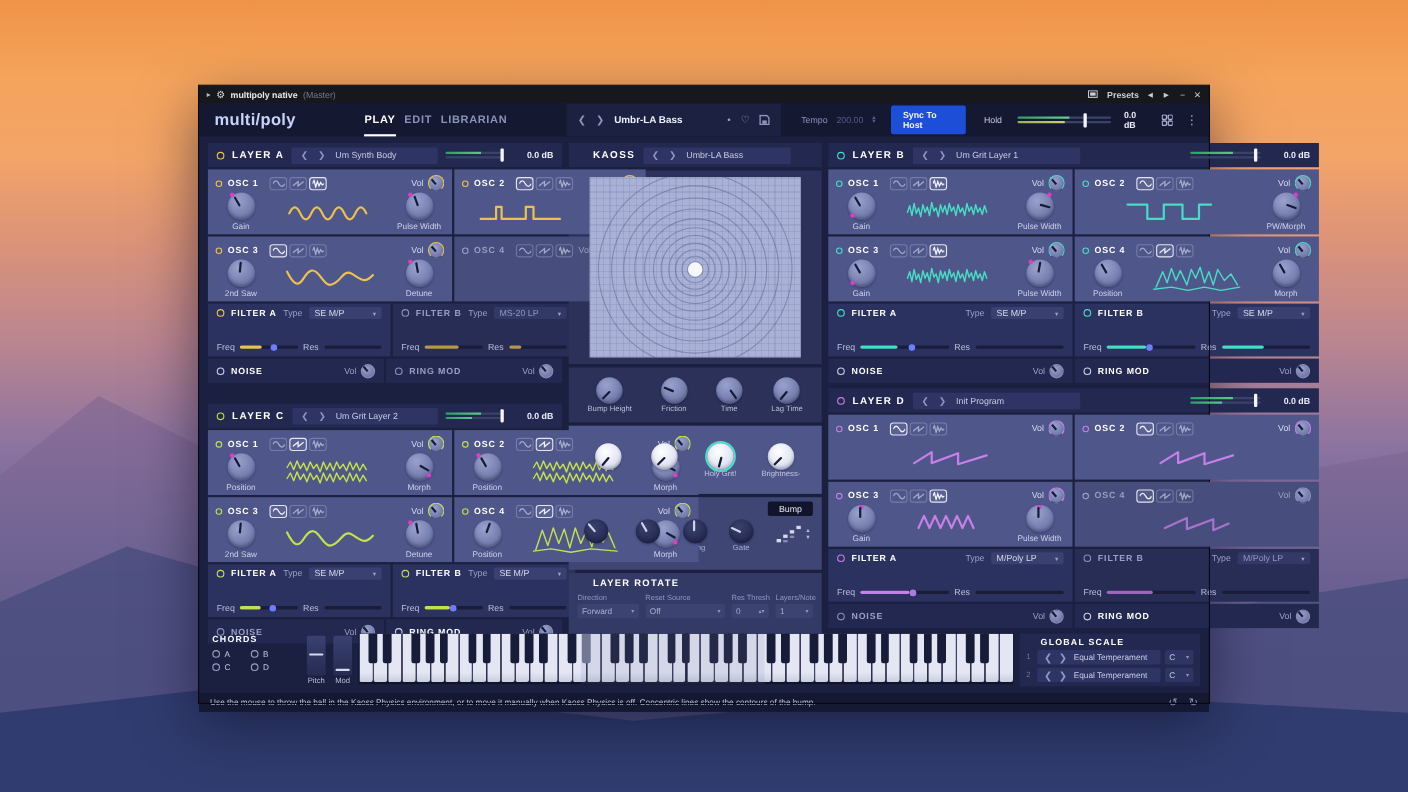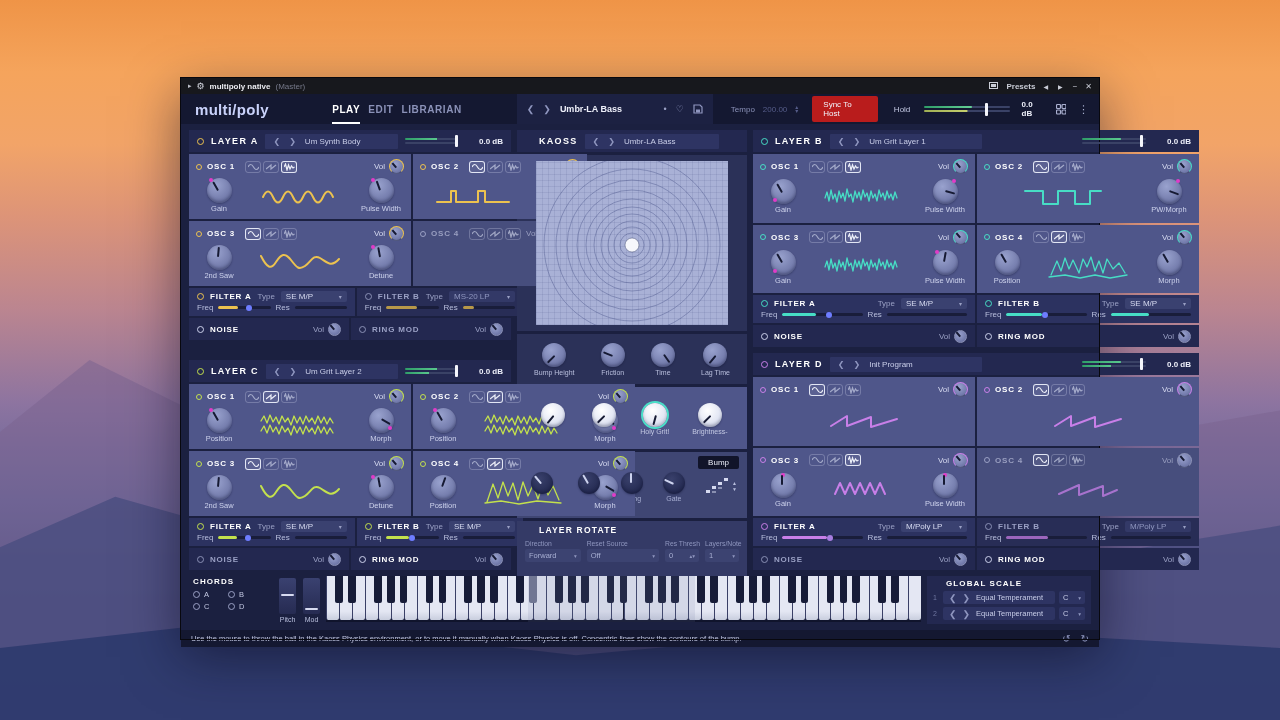--- a/index.html
+++ b/index.html
@@ -27,21 +27,21 @@
   .tabs{display:flex;gap:8px;height:100%;align-items:stretch;width:182px}
   .tab{color:#8b92b8;font-size:10px;font-weight:bold;letter-spacing:.6px;display:flex;align-items:center;border-bottom:2px solid transparent;padding-top:2px}
   .tab.active{color:#fff;border-bottom-color:#fff}
   .pset{width:210px;height:100%;background:#1c2142;display:flex;align-items:center;gap:9px;padding:0 10px;color:#d6daf0;font-size:8px;margin-left:16px}
   .pset .nm{font-weight:bold;font-size:9px;color:#eef0fa}
   .pset .dot{margin-left:auto;color:#9aa0c4;font-size:9px}
   .chev{color:#8f96bf;font-size:9px}
   .hgrp{display:flex;align-items:flex-end;gap:8px;margin-left:18px;color:#8b92b8;font-size:8px}
   .tempoval{color:#565d8a}
   .spin{color:#565d8a;font-size:6px;line-height:.6;display:inline-flex;flex-direction:column}
-  .syncbtn{background:#b91c1c;color:#f2f4fc;font-size:8px;font-weight:normal;padding:4px 11px;border-radius:2px;margin-left:14px}
+  .syncbtn{background:#1d4ed8;color:#f2f4fc;font-size:8px;font-weight:bold;padding:4px 11px;border-radius:2px;margin-left:14px}
   .hold{margin-left:16px;color:#c3c8e2;font-size:8px}
   .hmeter{width:92px;height:9px;position:relative;margin-left:14px}
   .hmeter .l1{position:absolute;top:1px;left:0;right:0;height:2px;border-radius:1px;background:linear-gradient(90deg,#2f9d68,#64cf96 55%,#3a4266 56%,#3a4266)}
   .hmeter .l2{position:absolute;top:5px;left:0;right:0;height:2px;border-radius:1px;background:linear-gradient(90deg,#9fae54,#c5cf6d 50%,#3a4266 51%,#3a4266)}
   .hmeter .hd{position:absolute;top:-2px;width:3px;height:13px;background:#f4f5fb;border-radius:1px}
   .hdb{color:#eef0fa;font-size:8px;font-weight:bold;margin-left:12px}
   .gicon{margin-left:12px}
   .kebab{margin-left:12px;color:#aab0d0;font-size:11px;margin-right:10px}
   
   .main{flex:1;padding:6px 8px 0;display:flex;flex-direction:column;background:#1b2040}
@@ -85,21 +85,21 @@
   .vknob::after{content:'';position:absolute;left:50%;top:50%;width:1.5px;height:6px;background:#161a33;transform-origin:0 0;transform:rotate(var(--rot,140deg))}
   .obody{flex:1;display:flex;align-items:center;padding:0 1px;gap:4px}
   .kgrp{width:44px;display:flex;flex-direction:column;align-items:center;gap:1px;flex:none}
   .kgrp .klab{font-size:7.5px;color:#cdd2ec;white-space:nowrap}
   .knob{width:25px;height:25px;border-radius:50%;background:radial-gradient(circle at 38% 30%,#99a2ce,#6e76a7 72%);position:relative;box-shadow:inset 0 -2px 3px rgba(10,14,40,.3),0 1px 2px rgba(10,14,40,.3)}
   .knob::after{content:'';position:absolute;left:50%;top:50%;width:2px;height:10px;background:#161a33;border-radius:1px;transform-origin:0 0;transform:rotate(var(--rot,140deg))}
   .knob .mdot{position:absolute;width:4px;height:4px;border-radius:50%;background:#e03cc8;top:0;left:2px}
   .wave{flex:1;height:36px;min-width:0}
   .wave path,.wave polyline{fill:none;stroke:var(--acc);stroke-width:2;stroke-linecap:round;stroke-linejoin:round}
   .wave.thin path,.wave.thin polyline{stroke-width:1.3}
-  .frow{display:flex;gap:2px;height:28px;flex:none}
+  .frow{display:flex;gap:2px;height:48px;flex:none}
   .filter{flex:1;background:#2c3260;padding:3px 8px 4px;display:flex;flex-direction:column;justify-content:space-between}
   .f1{display:flex;align-items:center;gap:6px}
   .fname{font-size:8px;font-weight:bold;letter-spacing:.8px;color:#fff;white-space:nowrap}
   .ftl{font-size:8px;color:#9aa0c4;margin-left:auto}
   .fsel{width:66px;background:#3a4170;border-radius:2px;padding:1px 5px;font-size:8px;color:#d6daf0;display:flex;justify-content:space-between;align-items:center}
   .fsel .ar{font-size:6px;color:#9aa0c4}
   .f2{display:flex;align-items:center;gap:5px;font-size:8px;color:#b9bfdd}
   .sl{flex:1;height:3px;background:#191d3a;border-radius:2px;position:relative}
   .sl .fill{position:absolute;left:0;top:0;bottom:0;background:var(--acc);border-radius:2px}
   .sl .hdl{position:absolute;top:-1.5px;width:6px;height:6px;border-radius:50%;background:#6e7dff}

